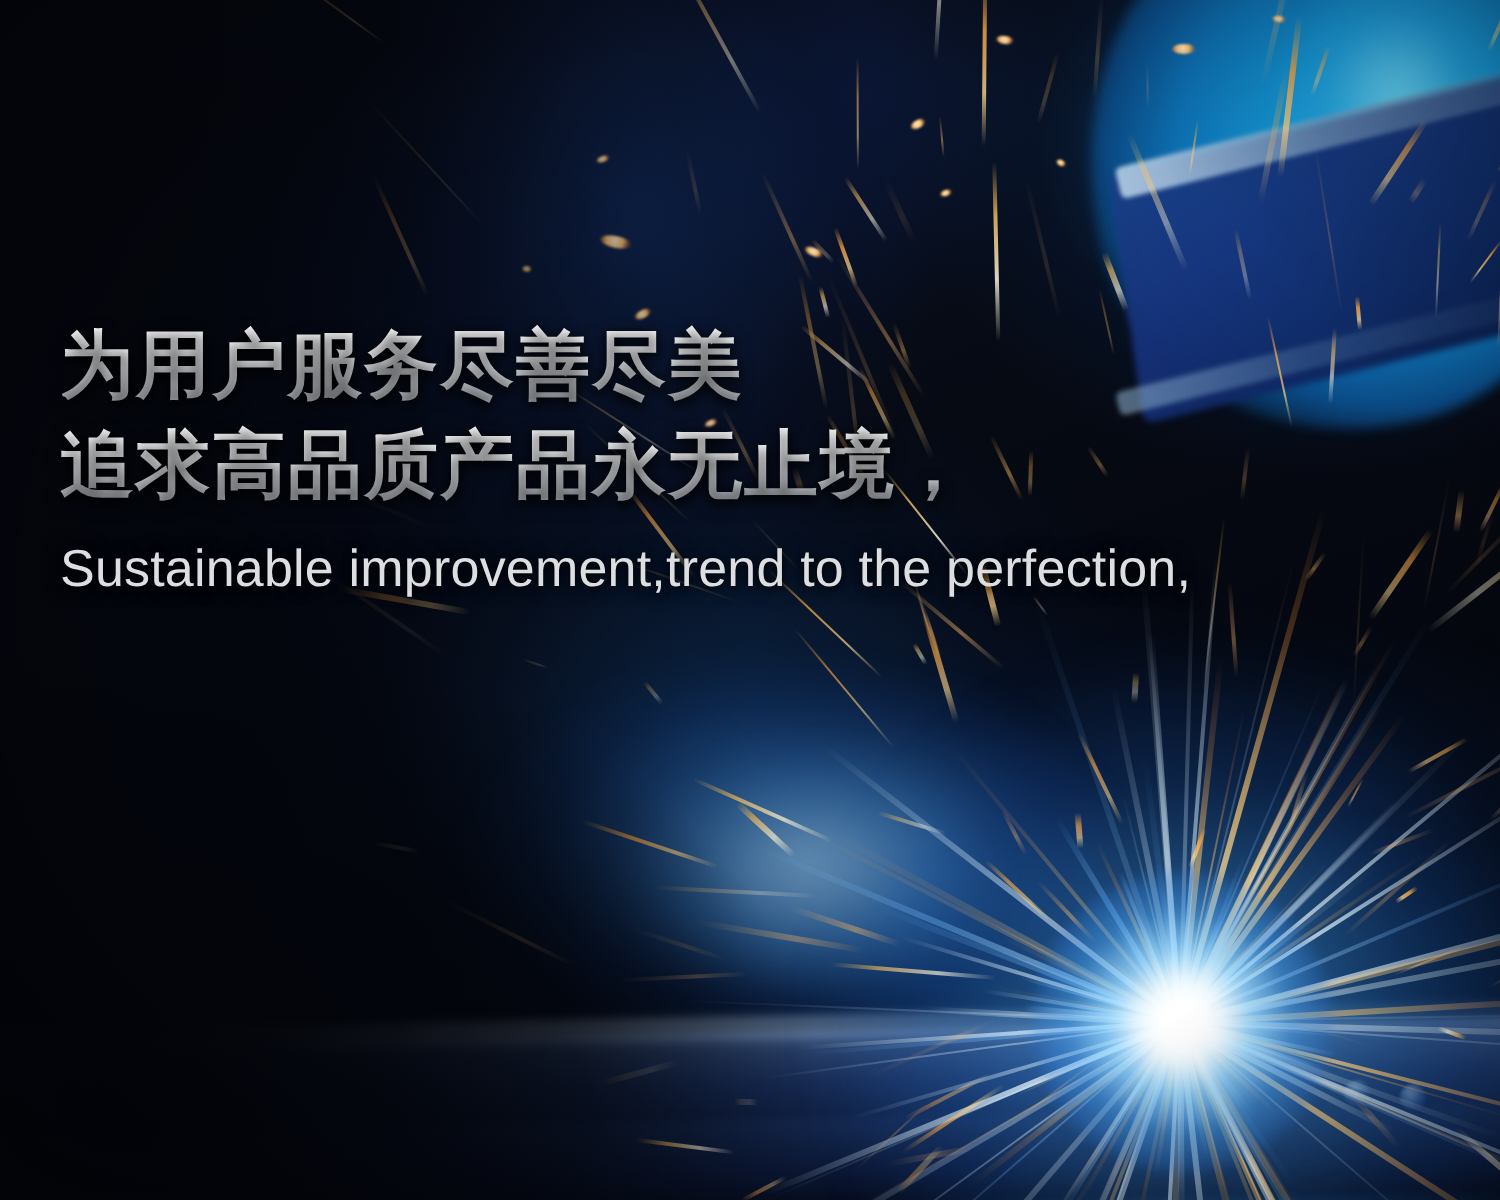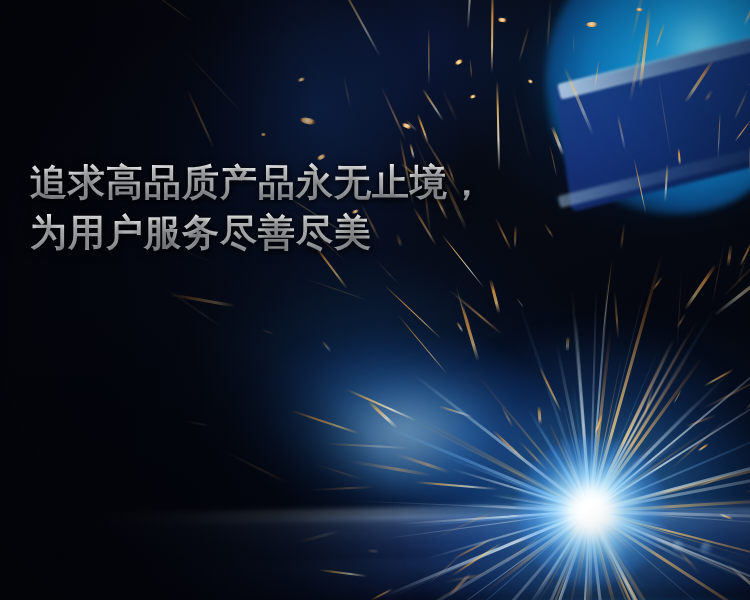--- a/index.html
+++ b/index.html
@@ -566,17 +566,18 @@
       <div class="blob" style="left: 352px; top: 210px; width: 7px; height: 3px; transform: rotate(-24deg);"></div>
     </div>
 
   <div class="burst-core"></div>
 
   <div class="layer bg-leftfade"></div>
   <div class="layer bg-botfade"></div>
   <div class="layer vignette"></div>
 
   <div id="text-block">
+    <div class="cn-line">为用户服务尽善尽美</div>
     <div class="cn-line">追求高品质产品永无止境，</div>
-    <div class="cn-line">为用户服务尽善尽美</div>
+    <div class="en-line" id="en-first">Sustainable improvement,trend to the perfection,</div>
   </div>
 
 </div>
 
 </body></html>

